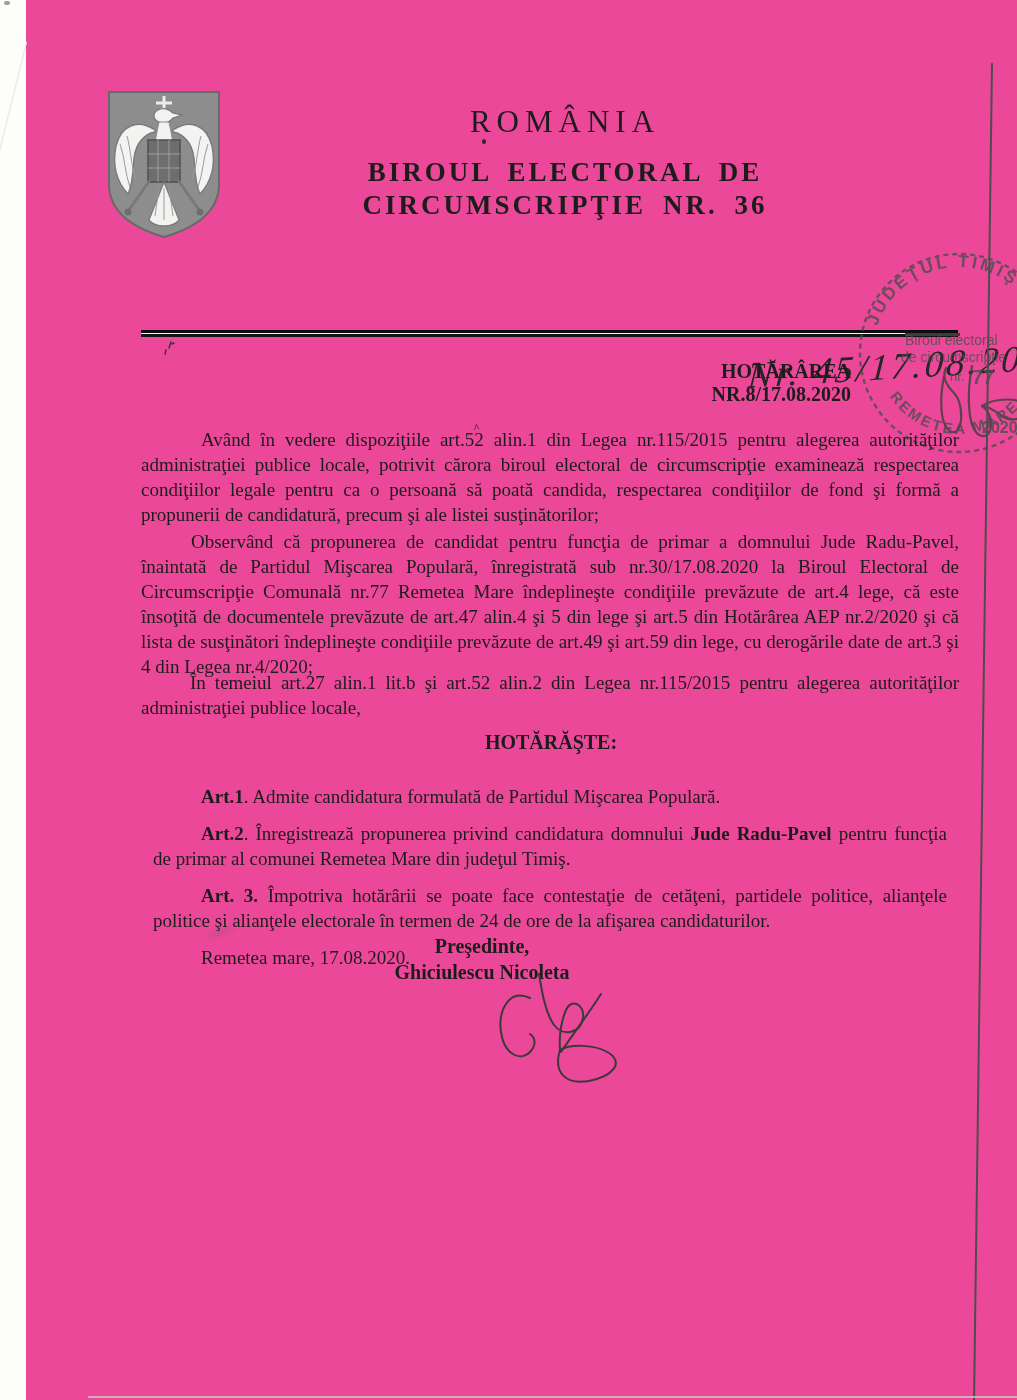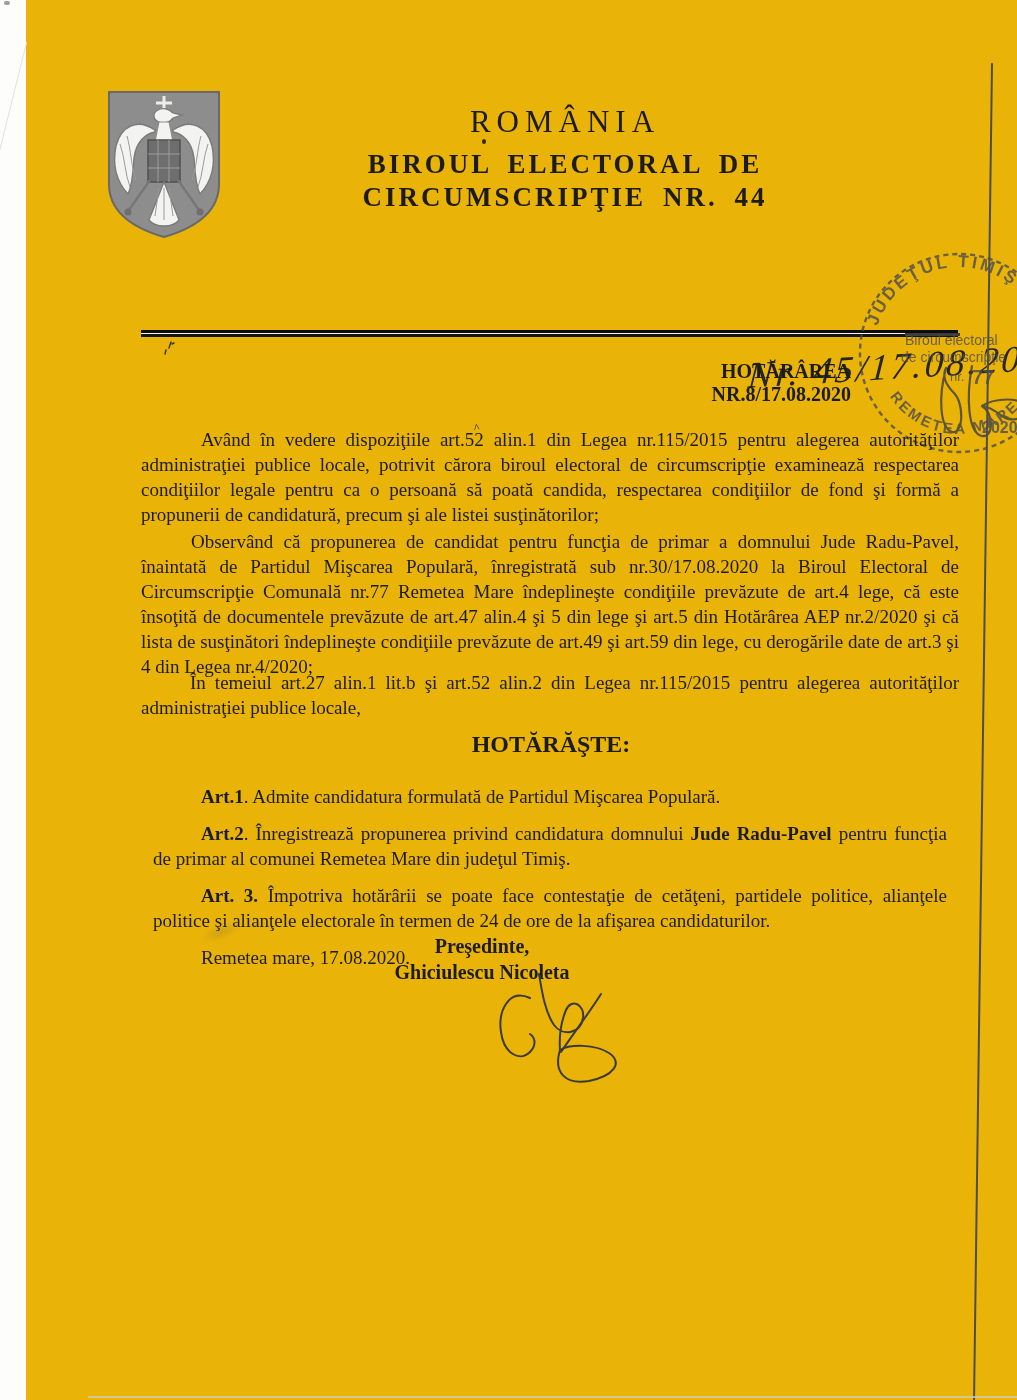--- a/index.html
+++ b/index.html
@@ -1,41 +1,41 @@
 <!DOCTYPE html>
 <html><head>
 <meta charset="utf-8">
 <style>
   html,body{margin:0;padding:0;background:#9a9a9a;}
   .page{
     position:relative;width:1017px;height:1400px;margin:0 auto;
-    background:#eab308;overflow:hidden;
+    background:#ec4899;overflow:hidden;
     font-family:"Liberation Serif","DejaVu Serif",serif;color:#1c1c1c;
   }
   
   .emblem{position:absolute;left:103px;top:88px;width:122px;height:152px;}
   .head-col{position:absolute;left:265px;top:104px;width:600px;text-align:center;}
   .country{font-size:31px;letter-spacing:6px;font-weight:normal;}
-  .org{margin-top:8px;font-size:27px;font-weight:bold;letter-spacing:3px;word-spacing:7px;line-height:33px;}
+  .org{margin-top:16px;font-size:27px;font-weight:bold;letter-spacing:3px;word-spacing:7px;line-height:33px;}
   .addr{position:absolute;left:220px;top:258px;width:740px;text-align:center;font-size:17.5px;line-height:26px;}
   .rule{position:absolute;left:141px;top:330px;width:817px;height:7px;
     background:linear-gradient(#0d0d0d 0 2.6px,#f6f6f4 2.6px 4.1px,#141414 4.1px 100%);}
   .rule-tail{position:absolute;left:905px;top:333px;width:55px;height:3px;background:#3c3c3c;}
   
   .doc-title{position:absolute;left:251px;top:360px;width:600px;text-align:right;
     font-weight:bold;font-size:20px;line-height:23px;}
   
   .hand-nr{position:absolute;left:748px;top:344px;font-size:37px;font-style:italic;
     color:#262626;letter-spacing:3px;transform:rotate(-3.5deg) skewX(-8deg);white-space:nowrap;}
   
   .body-par{position:absolute;left:141px;width:818px;font-size:19px;line-height:25px;
     text-align:justify;margin:0;}
   .indent1{text-indent:60px;} .indent2{text-indent:50px;} .indent3{text-indent:49px;}
   .decide{position:absolute;left:251px;top:731px;width:600px;text-align:center;
-    font-weight:bold;font-size:24px;}
+    font-weight:bold;font-size:20px;}
   .articles p{margin:12px;text-indent:48px;}
   .place-line{margin:0;text-indent:50px;}
   b{font-weight:bold;}
   
   .sign-block{position:absolute;left:282px;top:933px;width:400px;text-align:center;
     font-weight:bold;font-size:20px;line-height:26px;}
   .sig-svg{position:absolute;left:470px;top:972px;}
   
   .stamp{position:absolute;left:854px;top:248px;opacity:.82;}
   
@@ -85,21 +85,21 @@
       <circle cx="97" cy="124" r="3.5" fill="#6e6e6e"></circle>
 
     <path d="M61,94 L46,132 C52,140 70,140 76,132 Z" fill="#f3f3f1" stroke="#7a7a7a" stroke-width="1.3"></path>
     <path d="M56,100 L52,128 M61,100 L61,132 M66,100 L70,128" stroke="#9a9a9a" stroke-width="1" fill="none"></path>
   </svg>
 
   <div class="head-col">
     <div class="country">ROMÂNIA</div>
     <div class="org">
       <div>BIROUL ELECTORAL DE</div>
-      <div>CIRCUMSCRIPŢIE NR. 44</div>
+      <div>CIRCUMSCRIPŢIE NR. 36</div>
     </div>
   </div>
   <div class="dot-before-r"></div>
 
 
   <div class="rule"></div>
   <div class="rule-tail"></div>
 
   <svg class="pen-mark" width="14" height="16" viewBox="0 0 14 16">
     <path d="M3,10 L2,14 M8,2 L6,8 M9,4 L11,3" stroke="#333" stroke-width="1.4" fill="none" stroke-linecap="round"></path>

